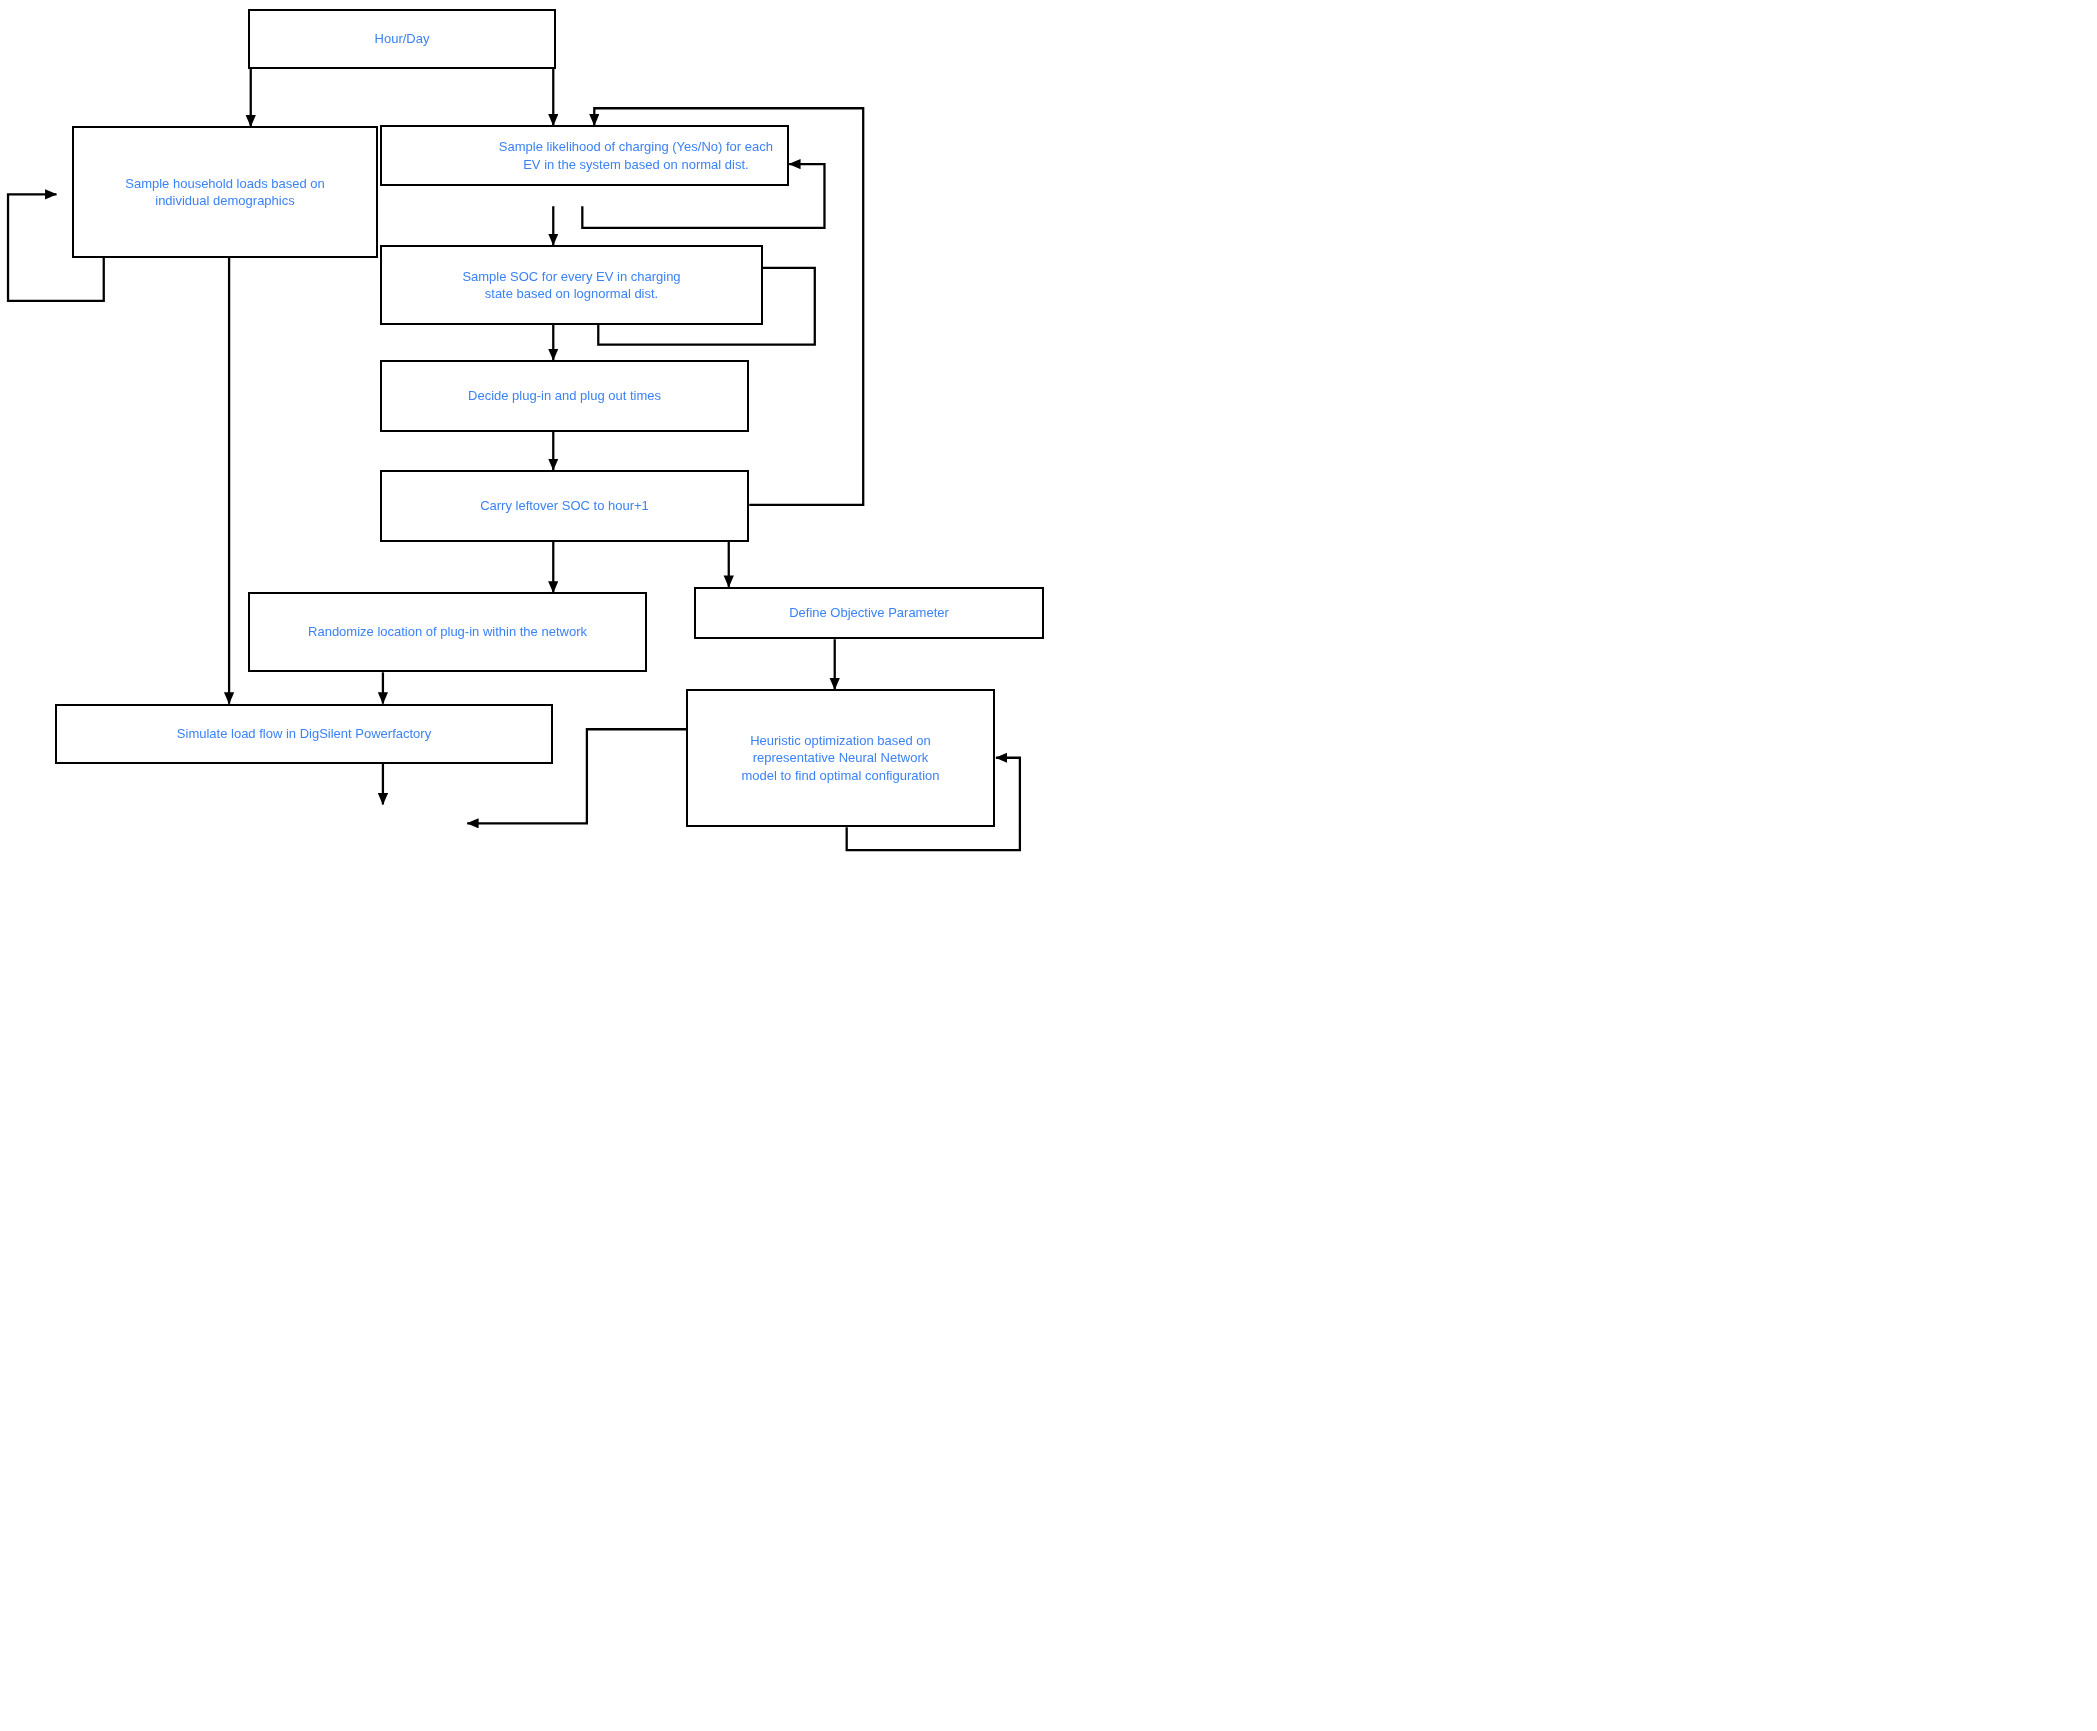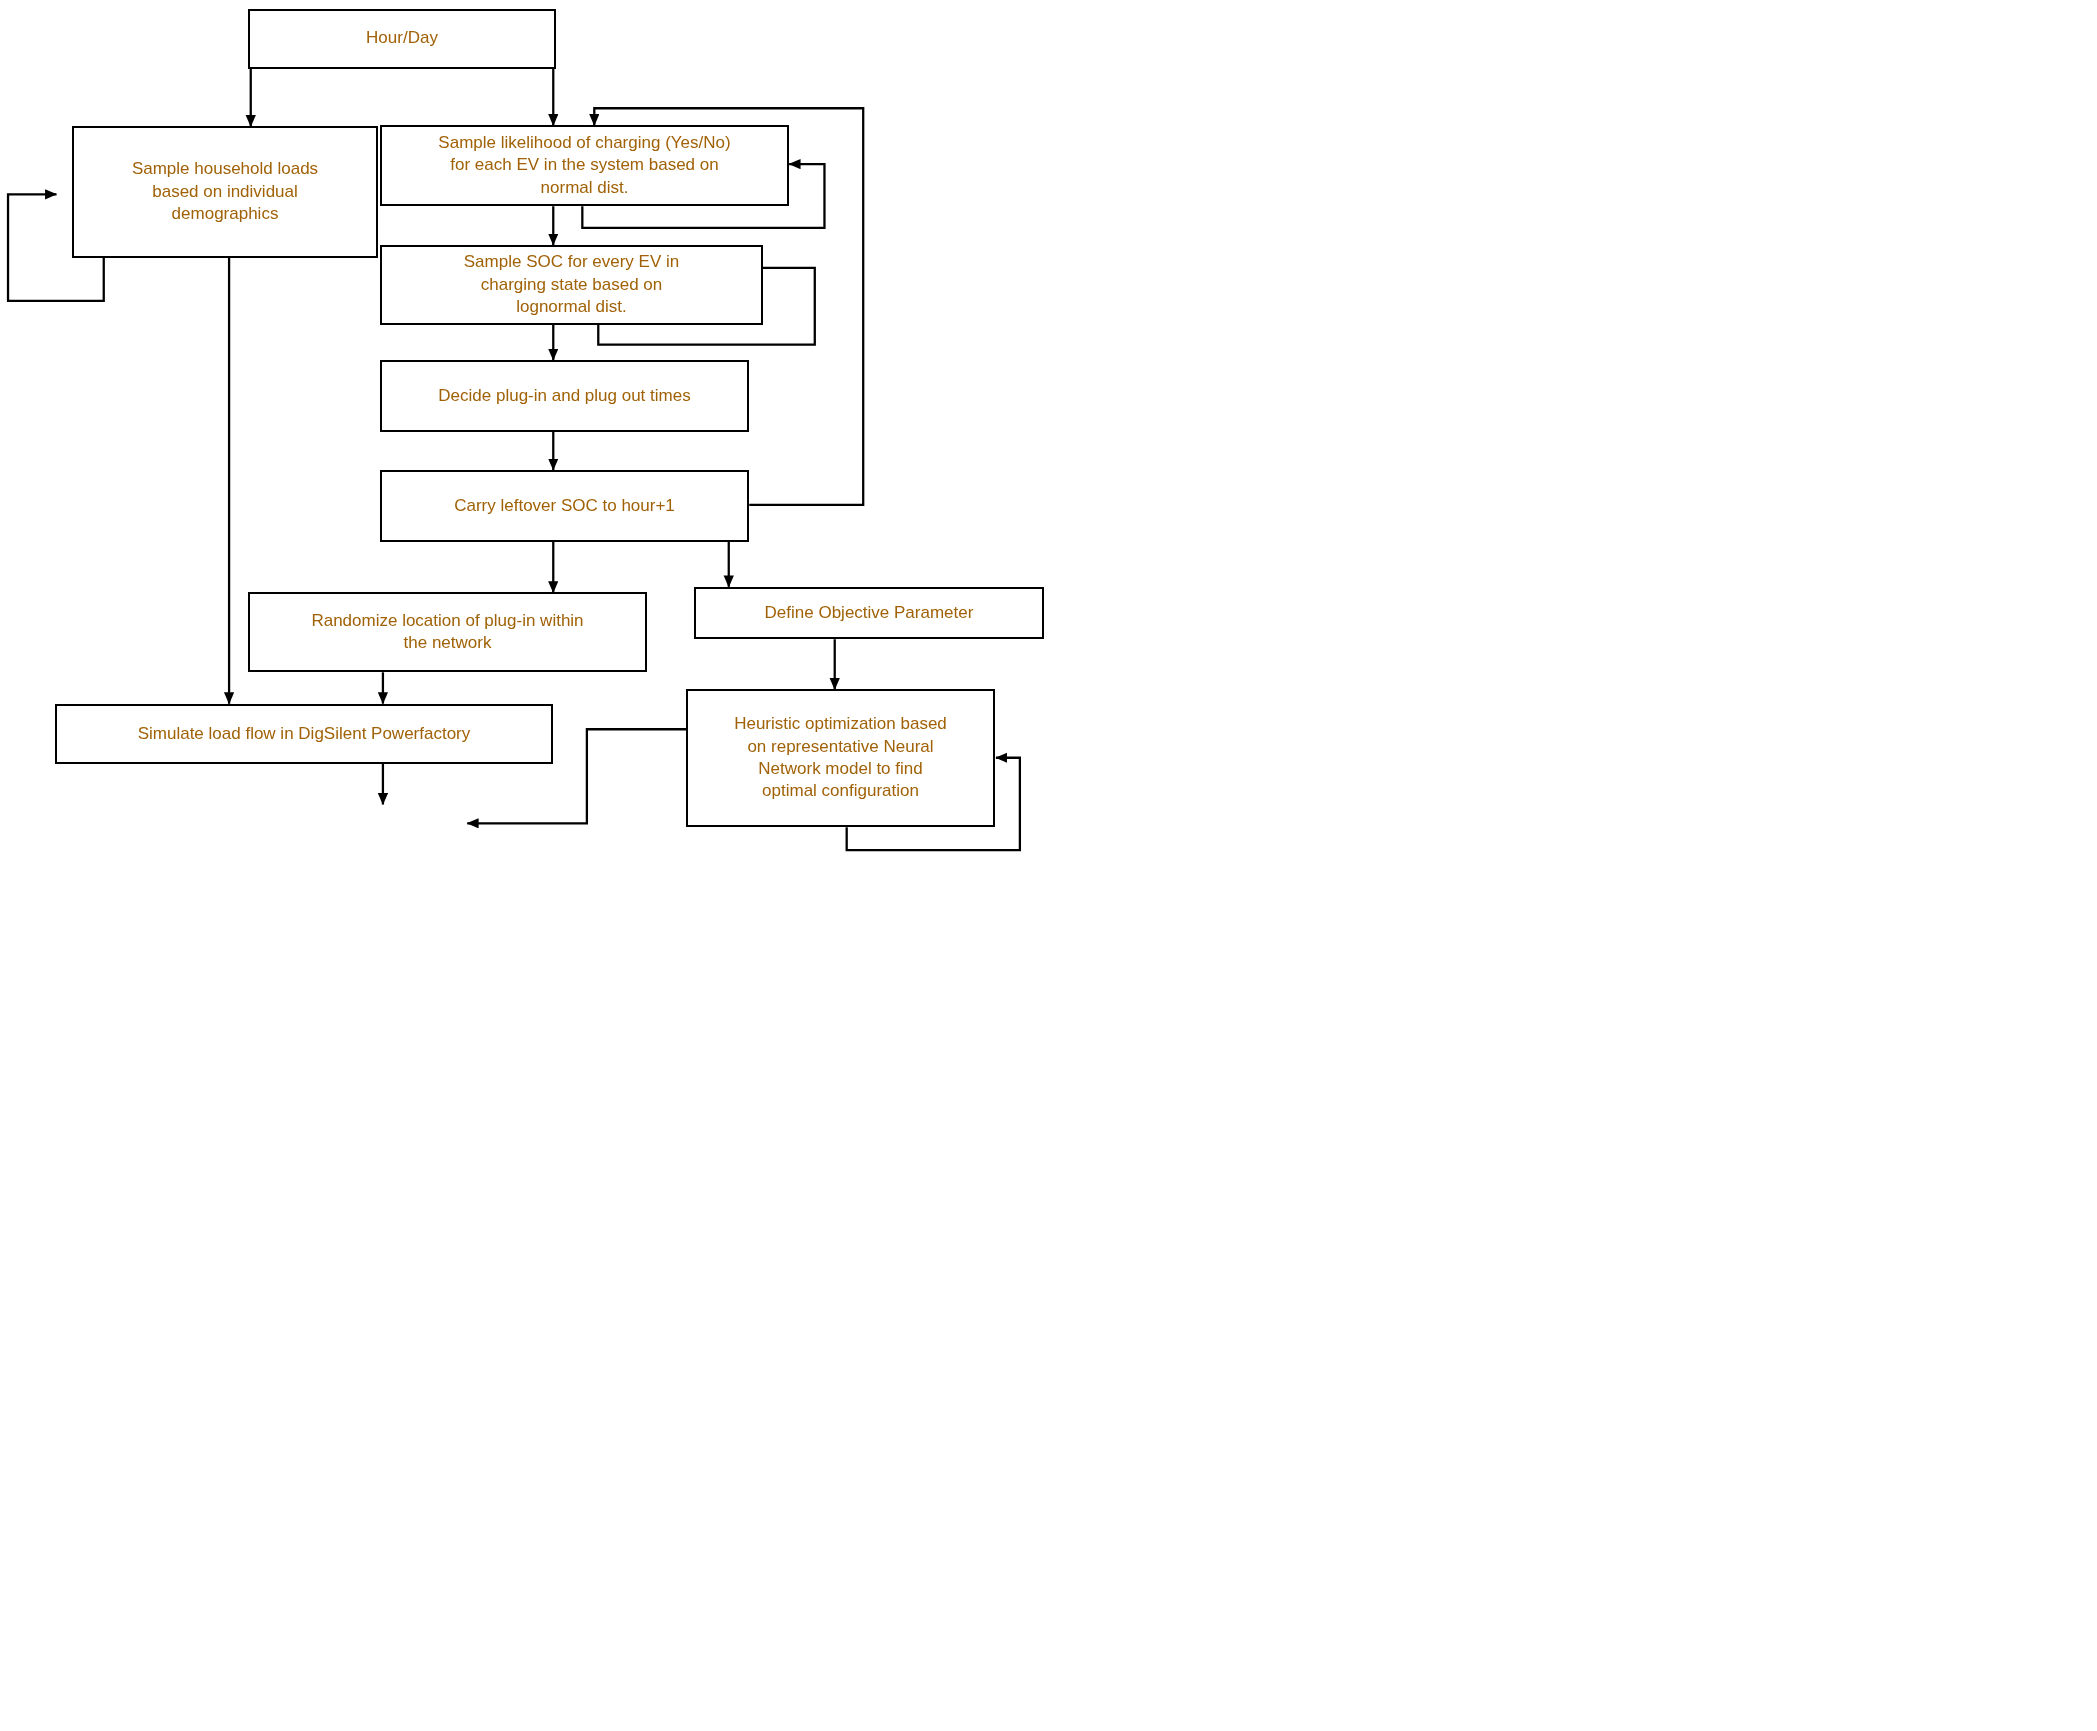--- a/index.html
+++ b/index.html
@@ -30,22 +30,22 @@
   }
   .node {
     position: absolute;
     box-sizing: border-box;
     background: #ffffff;
     border: 2.8px solid #000000;
     display: flex;
     align-items: center;
     justify-content: center;
     text-align: center;
-    color: #a16207;
-    font-size: 17px;
+    color: #3b82f6;
+    font-size: 13px;
     line-height: 1.32;
   }
   .node.thin { border-width: 2.3px; }
   .node .lbl { display: inline-block; padding: 1.1px 4.6px; }
 </style>
 </head>
 <body>
 
 <div class="canvas">
 
@@ -75,21 +75,21 @@
   </svg>
 
   <div class="node" style="left:248px; top:8.5px; width:308px; height:60px;">
     <span class="lbl">Hour/Day</span>
   </div>
 
   <div class="node" style="left:72px; top:126px; width:306px; height:132px;">
     <span class="lbl" style="max-width:205px;">Sample household loads based on individual demographics</span>
   </div>
 
-  <div class="node" style="left:380px; top:125px; width:409px; height:81px;">
+  <div class="node" style="left:380px; top:125px; width:409px; height:61px;justify-content:flex-end;">
     <span class="lbl" style="max-width:293px;">Sample likelihood of charging (Yes/No) for each EV in the system based on normal dist.</span>
   </div>
 
   <div class="node thin" style="left:380px; top:245px; width:383px; height:80px;">
     <span class="lbl" style="max-width:245px;">Sample SOC for every EV in charging state based on lognormal dist.</span>
   </div>
 
   <div class="node" style="left:380px; top:360px; width:369px; height:72px;">
     <span class="lbl">Decide plug-in and plug out times</span>
   </div>

